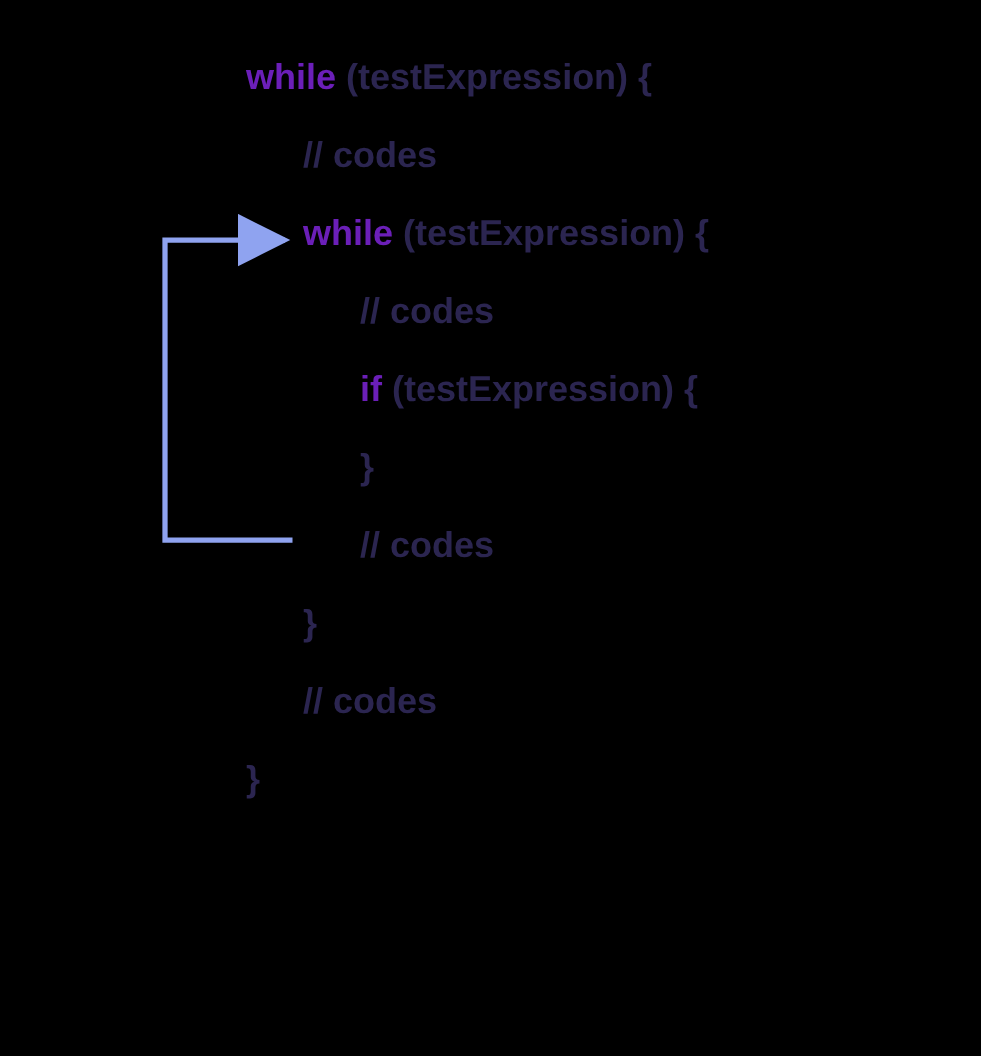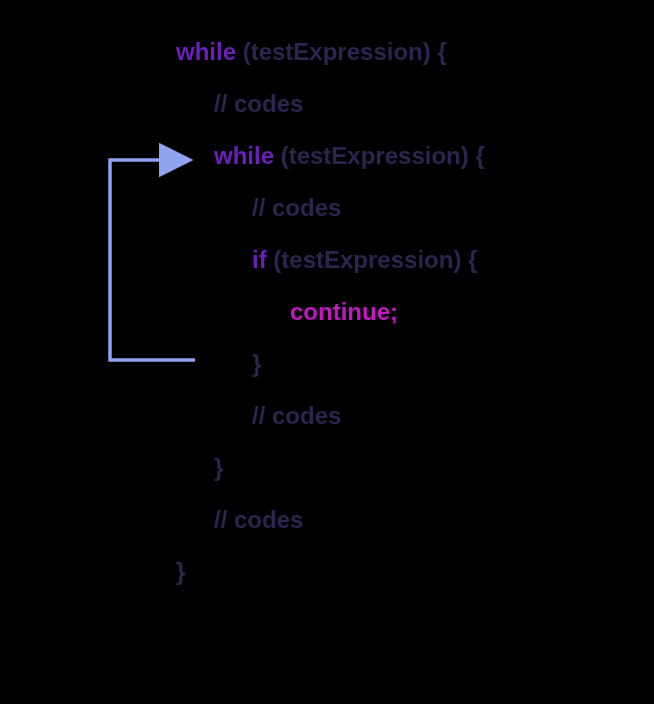--- a/index.html
+++ b/index.html
@@ -8,21 +8,21 @@
     height: 704px;
     background: #000000;
     font-family: 'Segoe UI', Arial, sans-serif;
     font-weight: 700;
     font-size: 24px;
     position: relative;
     overflow: hidden;
   }
   .code-container {
     position: absolute;
-    left: 176px;
+    left: 164px;
     top: 40px;
     line-height: 1.0;
   }
   .line {
     margin-bottom: 28px;
     white-space: pre;
     color: #2b2550;
   }
   .keyword { color: #6b1fb8; }
   .dark { color: #2b2550; }
@@ -48,19 +48,18 @@
   </defs>
   <path d="M 85 215 L 0 215 L 0 15 L 80 15" stroke="#8fa3f0" stroke-width="3.5" fill="none" marker-end="url(#arrowhead)"></path>
 </svg>
 
 <div class="code-container">
   <div class="line"><span class="keyword">while</span><span class="dark"> (testExpression) {</span></div>
   <div class="line indent-1 dark">// codes</div>
   <div class="line indent-1"><span class="keyword">while</span><span class="dark"> (testExpression) {</span></div>
   <div class="line indent-2 dark">// codes</div>
   <div class="line indent-2"><span class="keyword">if</span><span class="dark"> (testExpression) {</span></div>
-  <div class="line indent-3 highlight">continue;</div>
   <div class="line indent-2 dark">}</div>
   <div class="line indent-2 dark">// codes</div>
   <div class="line indent-1 dark">}</div>
   <div class="line indent-1 dark">// codes</div>
   <div class="line dark">}</div>
 </div>
 
 </body></html>

